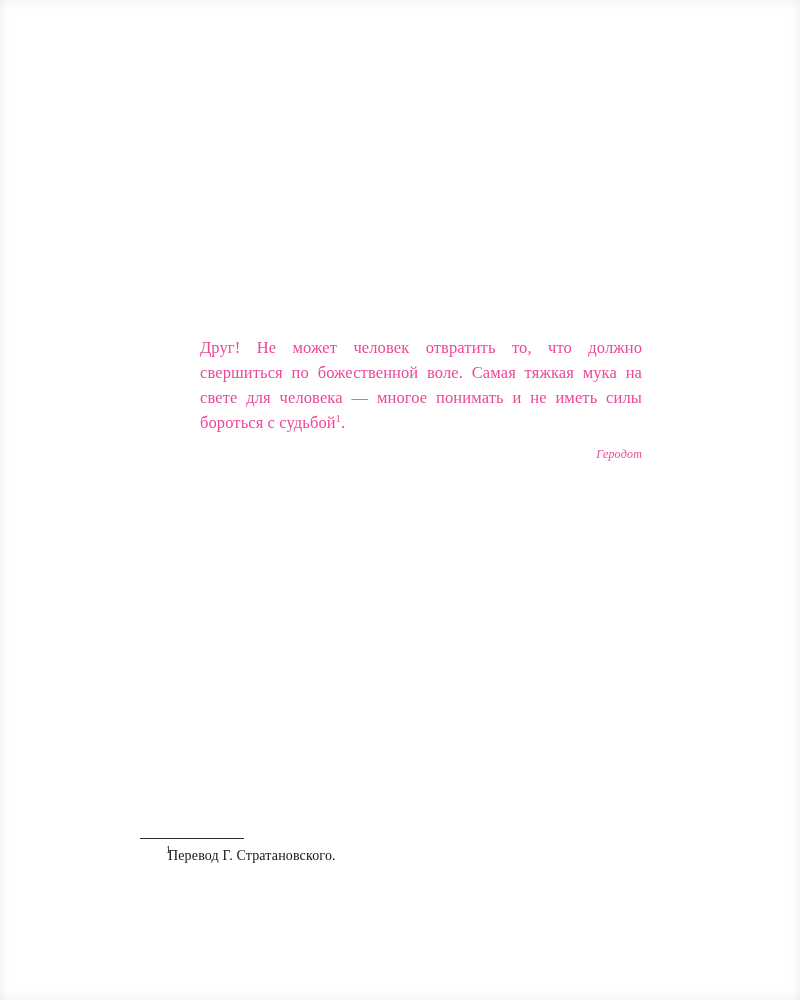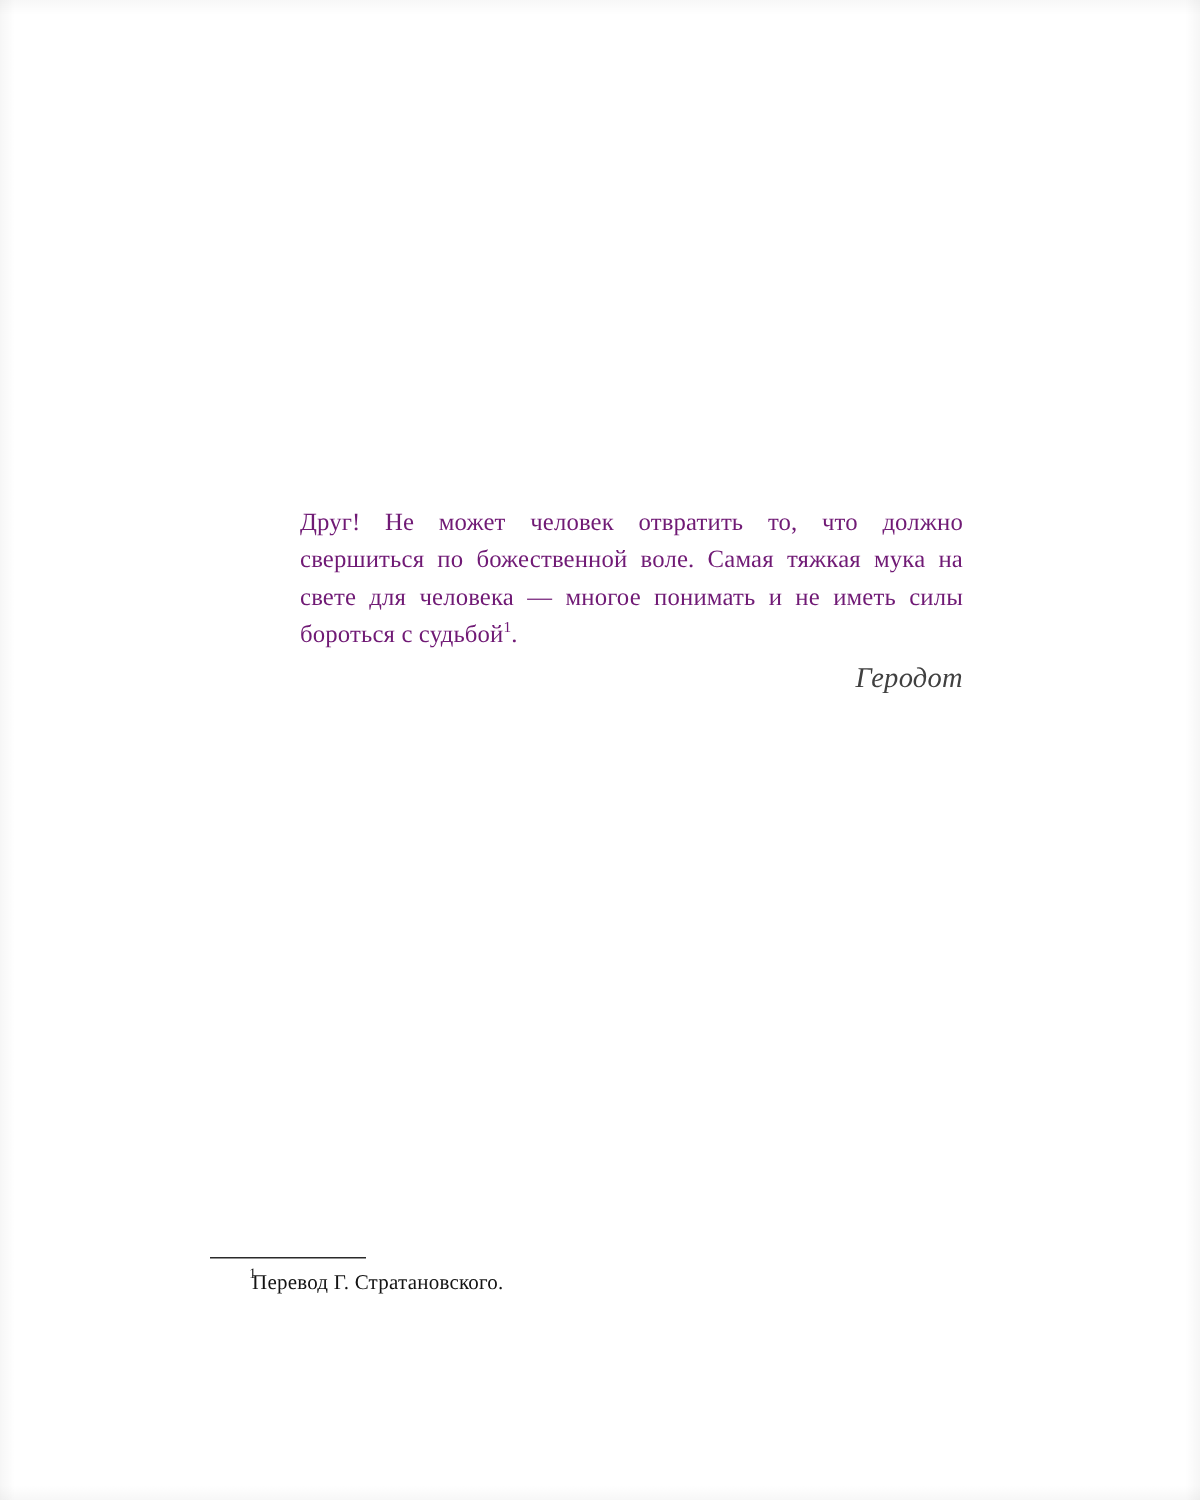--- a/index.html
+++ b/index.html
@@ -33,37 +33,37 @@
     top: 335px;
     width: 442px;
   }
 
   .epigraph-text {
     font-family: "Liberation Serif", serif;
     font-size: 16.5px;
     line-height: 1.52;
     text-align: justify;
     text-justify: inter-word;
-    color: #701a75;
+    color: #ec4899;
     margin: 0;
     letter-spacing: 0.1px;
   }
 
   .epigraph-text sup {
     font-size: 0.62em;
     vertical-align: super;
     line-height: 0;
   }
 
   .epigraph-attribution {
-    margin-top: 7px;
+    margin-top: 12px;
     text-align: right;
     font-style: italic;
-    font-size: 19px;
-    color: #404040;
+    font-size: 12px;
+    color: #ec4899;
     letter-spacing: 0.2px;
   }
 
   
   .footnote-area {
     position: absolute;
     left: 140px;
     top: 838px;
     width: 460px;
   }

